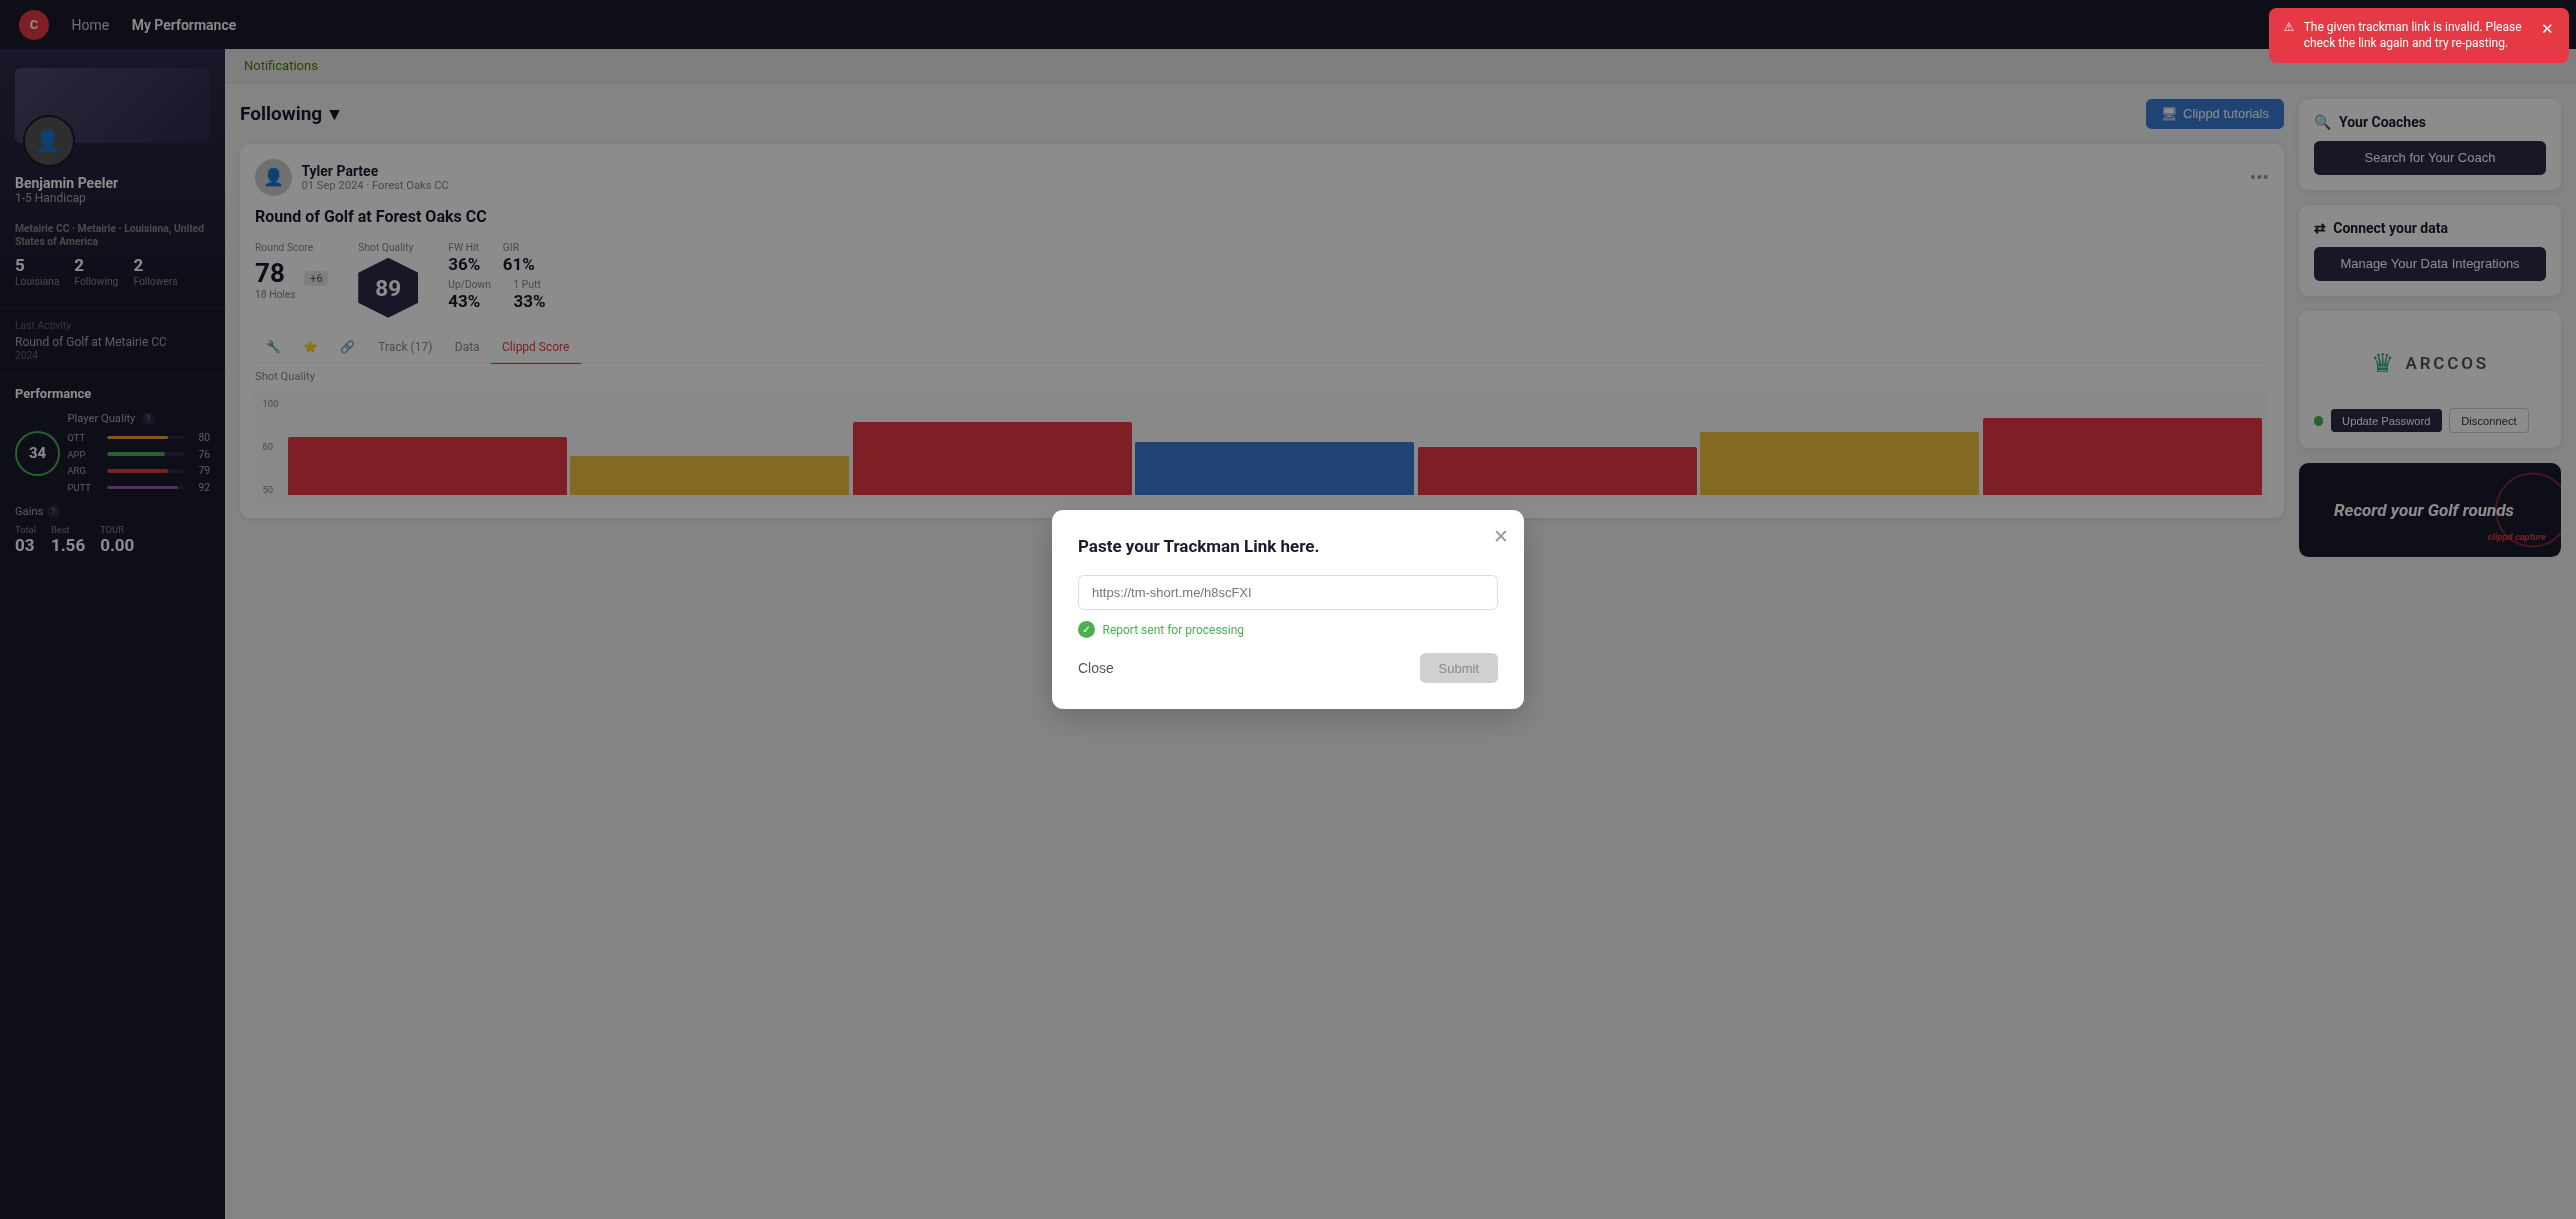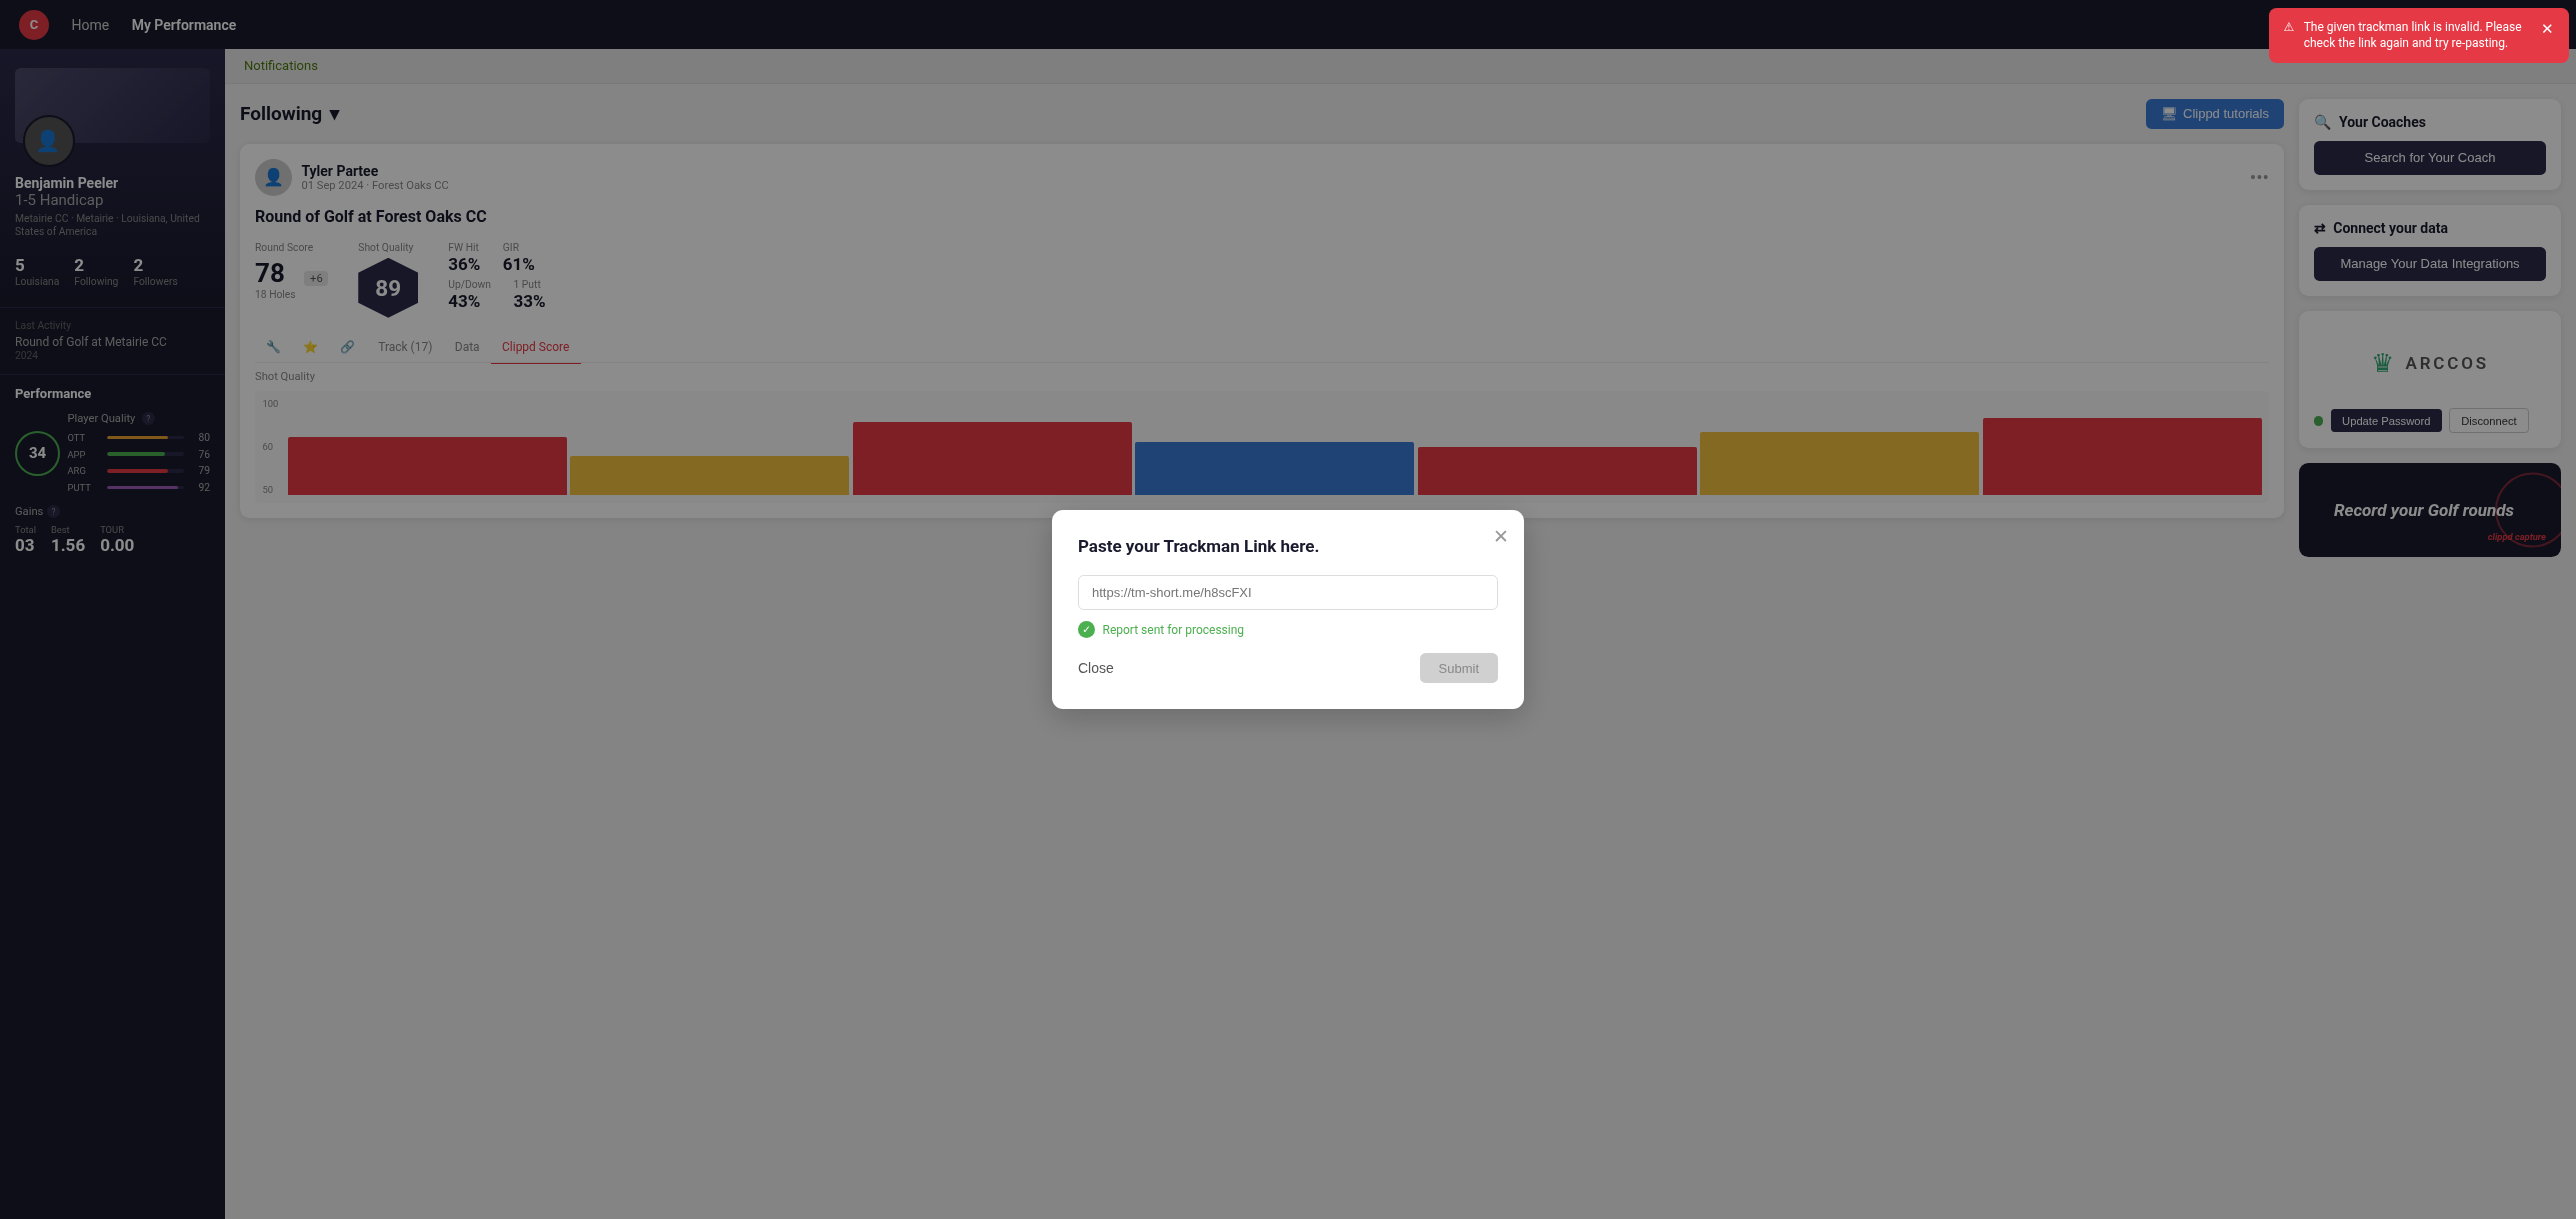--- a/index.html
+++ b/index.html
@@ -58,22 +58,22 @@
       background: linear-gradient(135deg, #4a4a6a, #2a2a4a);
     }
     .sidebar-avatar {
       width: 52px; height: 52px; border-radius: 50%;
       background: #555; border: 2.8px solid #1a1a2e;
       display: flex; align-items: center; justify-content: center;
       font-size: 20.6px; color: #ccc; margin-bottom: 7.5px; margin-left: 7.5px;
       position: relative; z-index: 2;
     }
     .sidebar-name { font-size: 14px; font-weight: 700; color: #fff; }
-    .sidebar-handicap { font-size: 15px; color: #aaa; margin-bottom: 3px; }
-    .sidebar-location { font-size: 10.3px; color: #888; margin-bottom: 17px; }
+    .sidebar-handicap { font-size: 12px; color: #aaa; margin-bottom: 17px; }
+    .sidebar-location { font-size: 10.3px; color: #888; margin-bottom: 7px; font-weight: bold; }
     .sidebar-stats {
       display: flex; gap: 15px; font-size: 11.2px;
     }
     .sidebar-stat-label { color: #888; font-size: 10.3px; }
     .sidebar-stat-value { font-size: 17px; font-weight: 700; color: #fff; }
     .sidebar-activity { padding: 11.2px 15px; font-size: 11.2px; color: #888; border-top: 0.9px solid #2a2a4a; }
     .sidebar-activity-title { font-size: 10.3px; color: #666; margin-bottom: 3.7px; }
     .sidebar-activity-name { color: #aaa; font-size: 12px; }
     .sidebar-activity-date { color: #666; font-size: 10.3px; }
     .perf-section { padding: 11.2px 15px; border-top: 0.9px solid #2a2a4a; }

